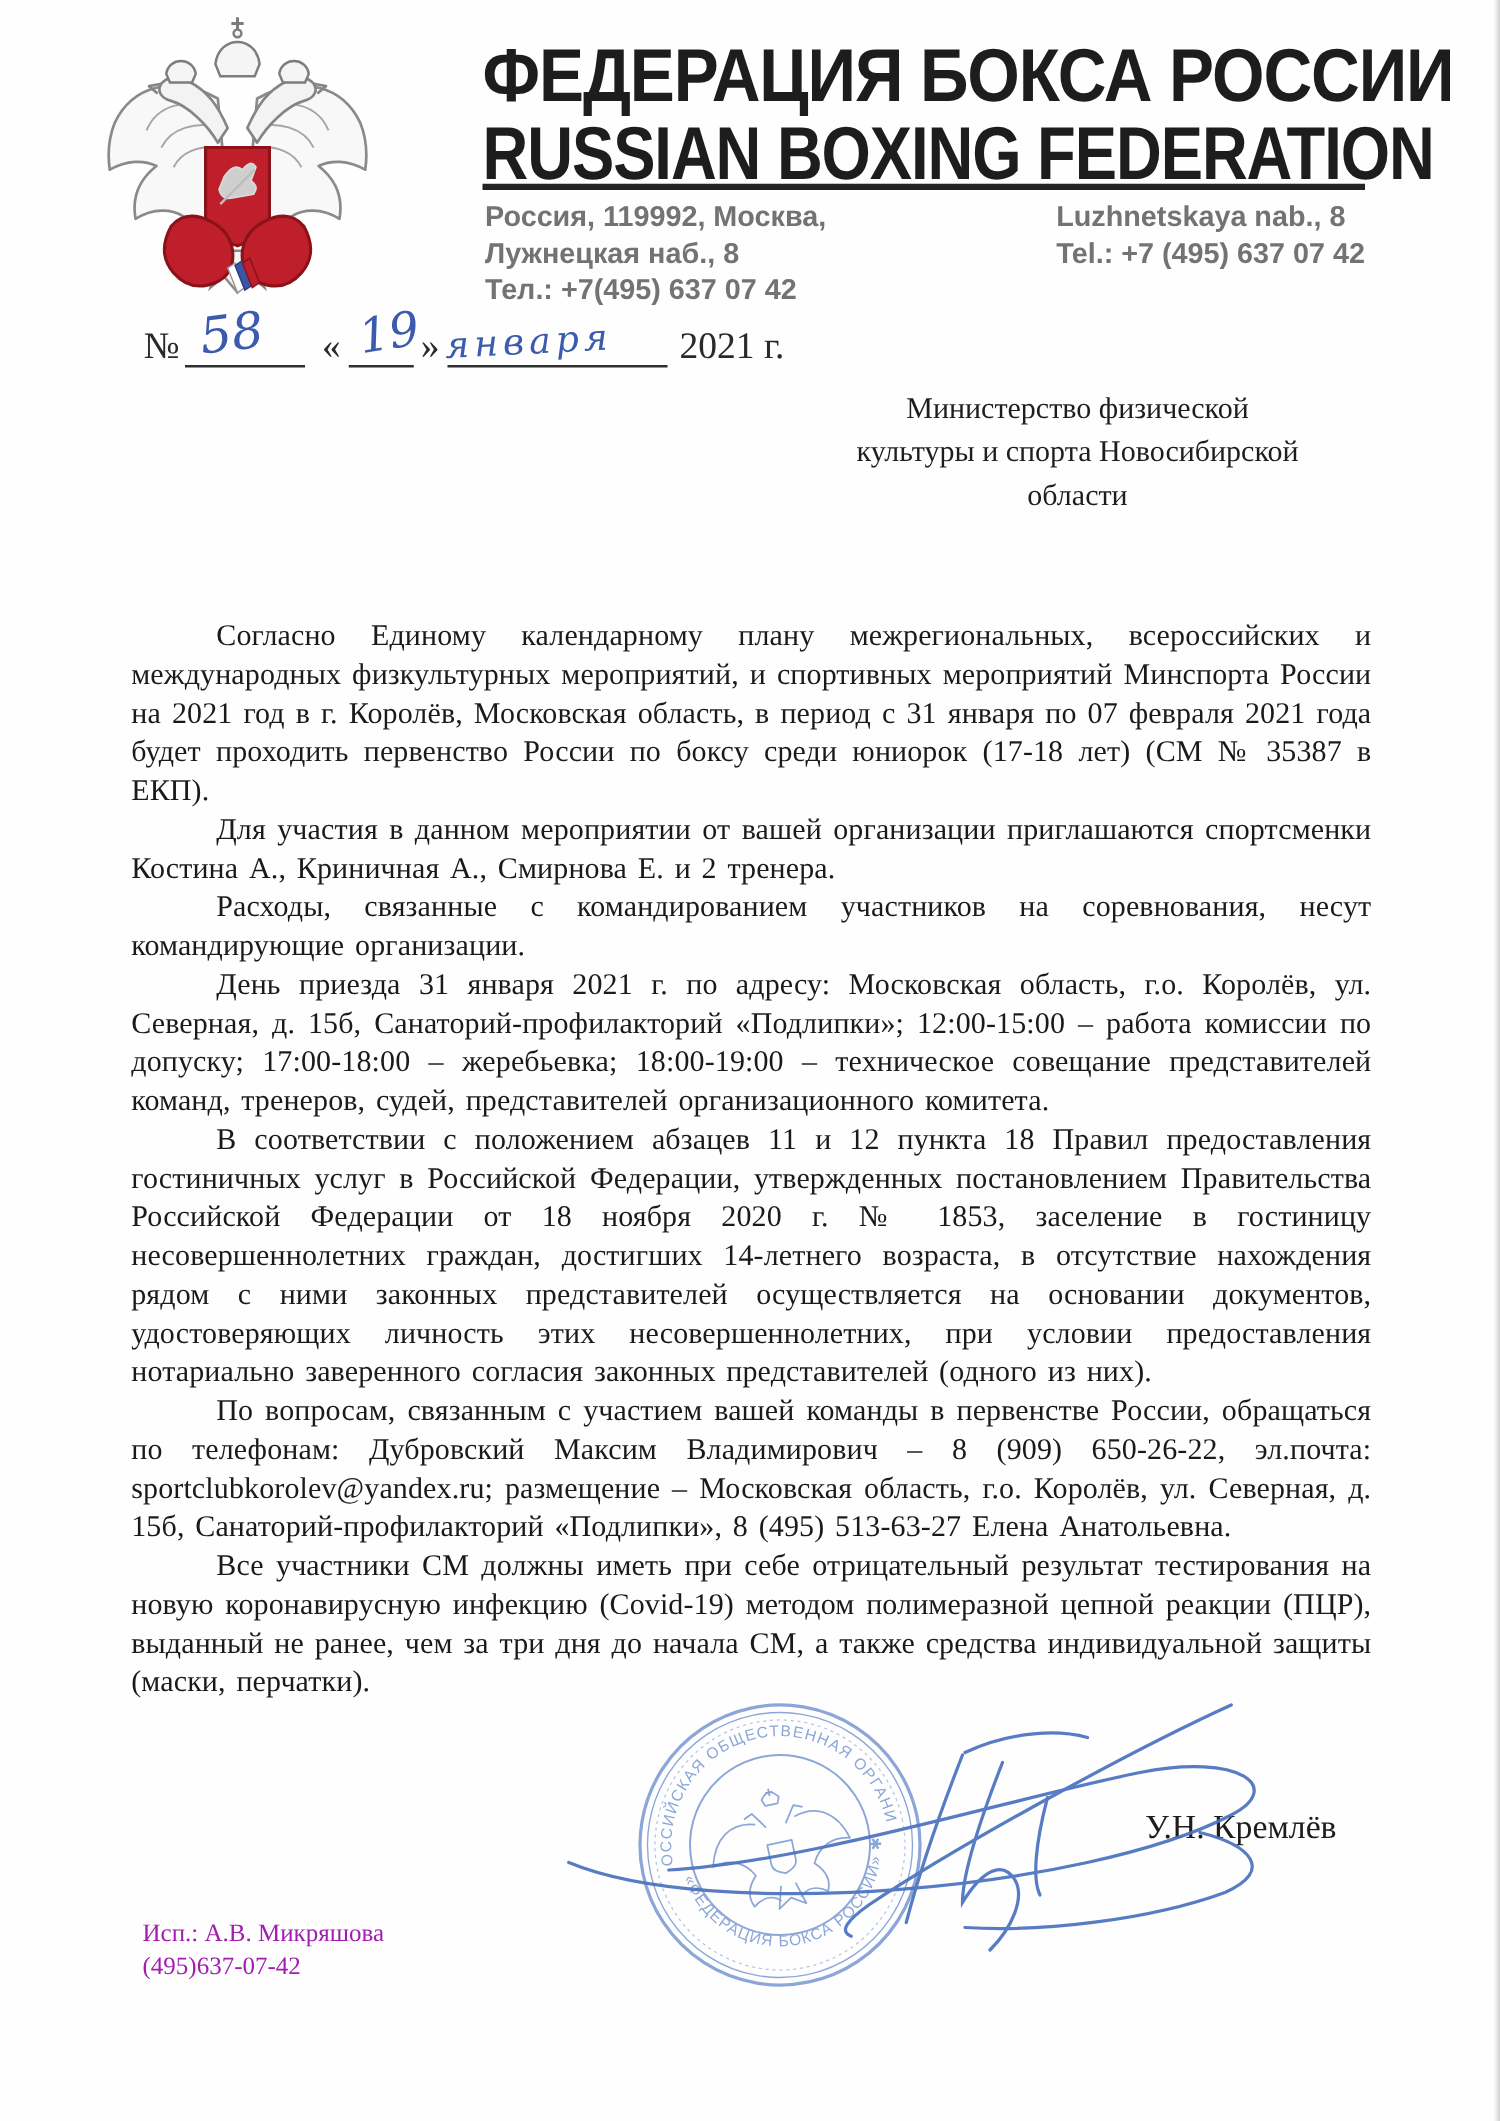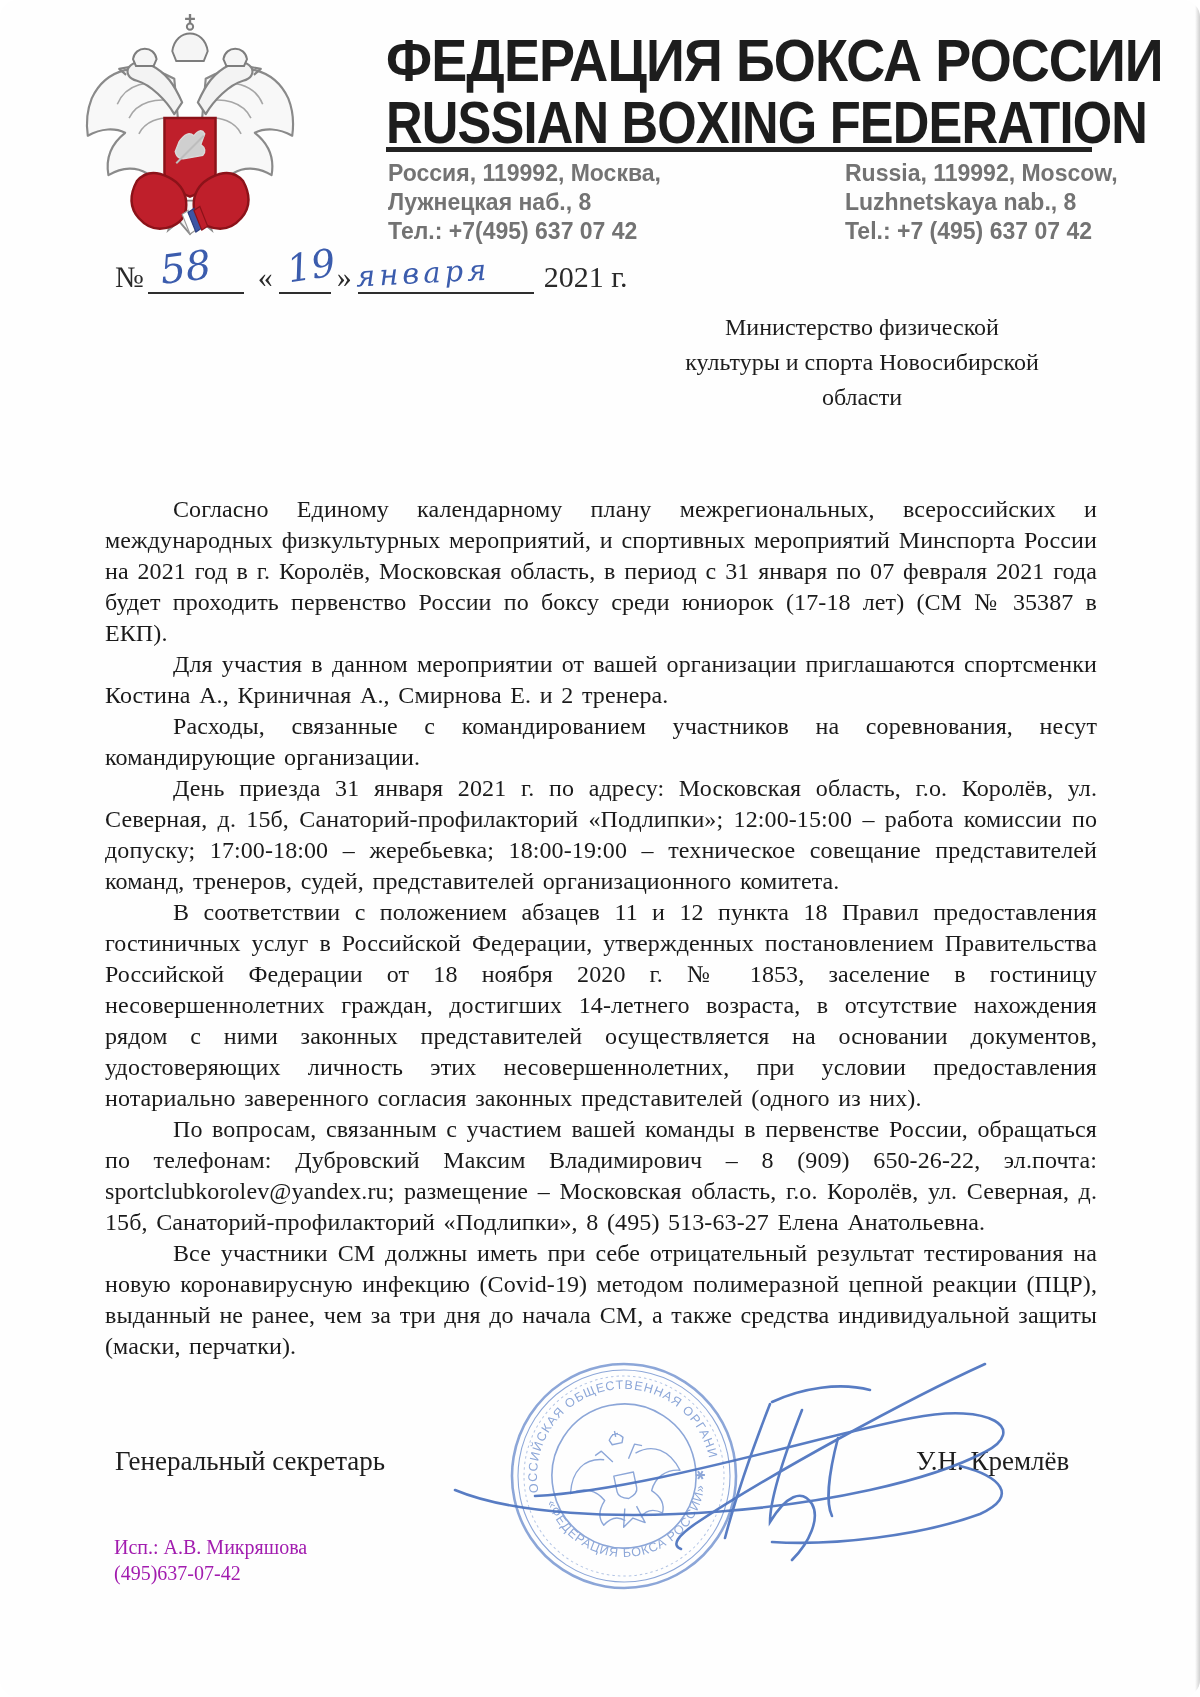--- a/index.html
+++ b/index.html
@@ -1,18 +1,18 @@
 <!DOCTYPE html>
 <html lang="ru"><head>
 <meta charset="utf-8">
 <style>
   html,body{margin:0;padding:0;background:#ffffff;}
   #page{
     position:relative;width:1200px;height:1697px;background:#fefefe;
-    font-family:"Liberation Serif",serif;color:#1b1b1b;overflow:hidden;border-radius:17px;
+    font-family:"Liberation Serif",serif;color:#1b1b1b;overflow:hidden;
   }
   .abs{position:absolute;}
   
   #emblem{left:78px;top:8px;width:224px;height:228px;}
   .hdr-title{left:386px;font-family:"Liberation Sans",sans-serif;font-weight:bold;
     color:#1d1d1d;white-space:nowrap;transform-origin:0 0;letter-spacing:-1px;}
   #hdr-ru{top:26px;font-size:60px;transform:scale(.90,1);}
   #hdr-en{top:88px;font-size:60px;transform:scale(.845,1);}
   #hdr-divider{left:386px;top:147px;width:706px;height:5px;background:#232323;}
   .addr{top:159px;font-family:"Liberation Sans",sans-serif;font-weight:bold;
@@ -95,21 +95,20 @@
   <div id="hdr-ru" class="abs hdr-title">ФЕДЕРАЦИЯ БОКСА РОССИИ</div>
   <div id="hdr-en" class="abs hdr-title">RUSSIAN BOXING FEDERATION</div>
   <div id="hdr-divider" class="abs"></div>
 
   <div id="addr-ru" class="abs addr">
     <div>Россия, 119992, Москва,</div>
     <div>Лужнецкая наб., 8</div>
     <div>Тел.: +7(495) 637 07 42</div>
   </div>
   <div id="addr-en" class="abs addr">
-    <div>Russia, 119992, Moscow,</div>
     <div>Luzhnetskaya nab., 8</div>
     <div>Tel.: +7 (495) 637 07 42</div>
   </div>
 
   <div id="refline" class="abs">
     <span>№</span><span class="u u1"><i id="hand-no" class="hand">58</i></span><span>«</span><span class="u u2"><i id="hand-day" class="hand">19</i></span><span>»</span><span class="u u3"><i id="hand-month" class="hand">января</i></span><span>2021 г.</span>
   </div>
 
   <div id="recipient" class="abs">
     <div>Министерство физической</div>
@@ -120,21 +119,20 @@
   <div id="body-text" class="abs">
     <p>Согласно Единому календарному плану межрегиональных, всероссийских и международных физкультурных мероприятий, и спортивных мероприятий Минспорта России на 2021 год в г. Королёв, Московская область, в период с 31 января по 07 февраля 2021 года будет проходить первенство России по боксу среди юниорок (17-18 лет) (СМ № 35387 в ЕКП).</p>
     <p>Для участия в данном мероприятии от вашей организации приглашаются спортсменки Костина А., Криничная А., Смирнова Е. и  2 тренера.</p>
     <p>Расходы, связанные с командированием участников на соревнования, несут командирующие организации.</p>
     <p>День приезда 31 января 2021 г. по адресу: Московская область, г.о. Королёв, ул. Северная, д. 15б, Санаторий-профилакторий «Подлипки»; 12:00-15:00 – работа комиссии по допуску; 17:00-18:00 – жеребьевка; 18:00-19:00 – техническое совещание представителей команд, тренеров, судей, представителей организационного комитета.</p>
     <p>В соответствии с положением абзацев 11 и 12 пункта 18 Правил предоставления гостиничных услуг в Российской Федерации, утвержденных постановлением Правительства Российской Федерации от 18 ноября 2020 г. № 1853, заселение в гостиницу несовершеннолетних граждан, достигших 14-летнего возраста, в отсутствие нахождения рядом с ними законных представителей осуществляется на основании документов, удостоверяющих личность этих несовершеннолетних, при условии предоставления нотариально заверенного согласия законных представителей (одного из них).</p>
     <p>По вопросам, связанным с участием вашей команды в первенстве России, обращаться по телефонам: Дубровский Максим Владимирович – 8 (909) 650-26-22, эл.почта: sportclubkorolev@yandex.ru; размещение – Московская область, г.о. Королёв, ул. Северная, д. 15б, Санаторий-профилакторий «Подлипки», 8 (495) 513-63-27  Елена Анатольевна.</p>
     <p>Все участники СМ должны иметь при себе отрицательный результат тестирования на новую коронавирусную инфекцию (Covid-19) методом полимеразной цепной реакции (ПЦР), выданный не ранее, чем за три дня до начала СМ, а также средства индивидуальной защиты (маски, перчатки).</p>
   </div>
 
-  <div id="sig-title" class="abs">Генеральный секретарь</div>
   <div id="sig-name" class="abs">У.Н. Кремлёв</div>
 
   <svg id="stamp" class="abs" viewBox="0 0 240 240">
     <g fill="none" stroke="#7d9bd3">
       <circle cx="120" cy="120" r="112" stroke-width="2.6"></circle>
       <circle cx="120" cy="120" r="106" stroke-width="1.1"></circle>
       <circle cx="120" cy="120" r="100" stroke-width="1" stroke-dasharray="2.5 3" opacity=".65"></circle>
       <circle cx="120" cy="120" r="72" stroke-width="1.6"></circle>
     </g>
     <defs>

